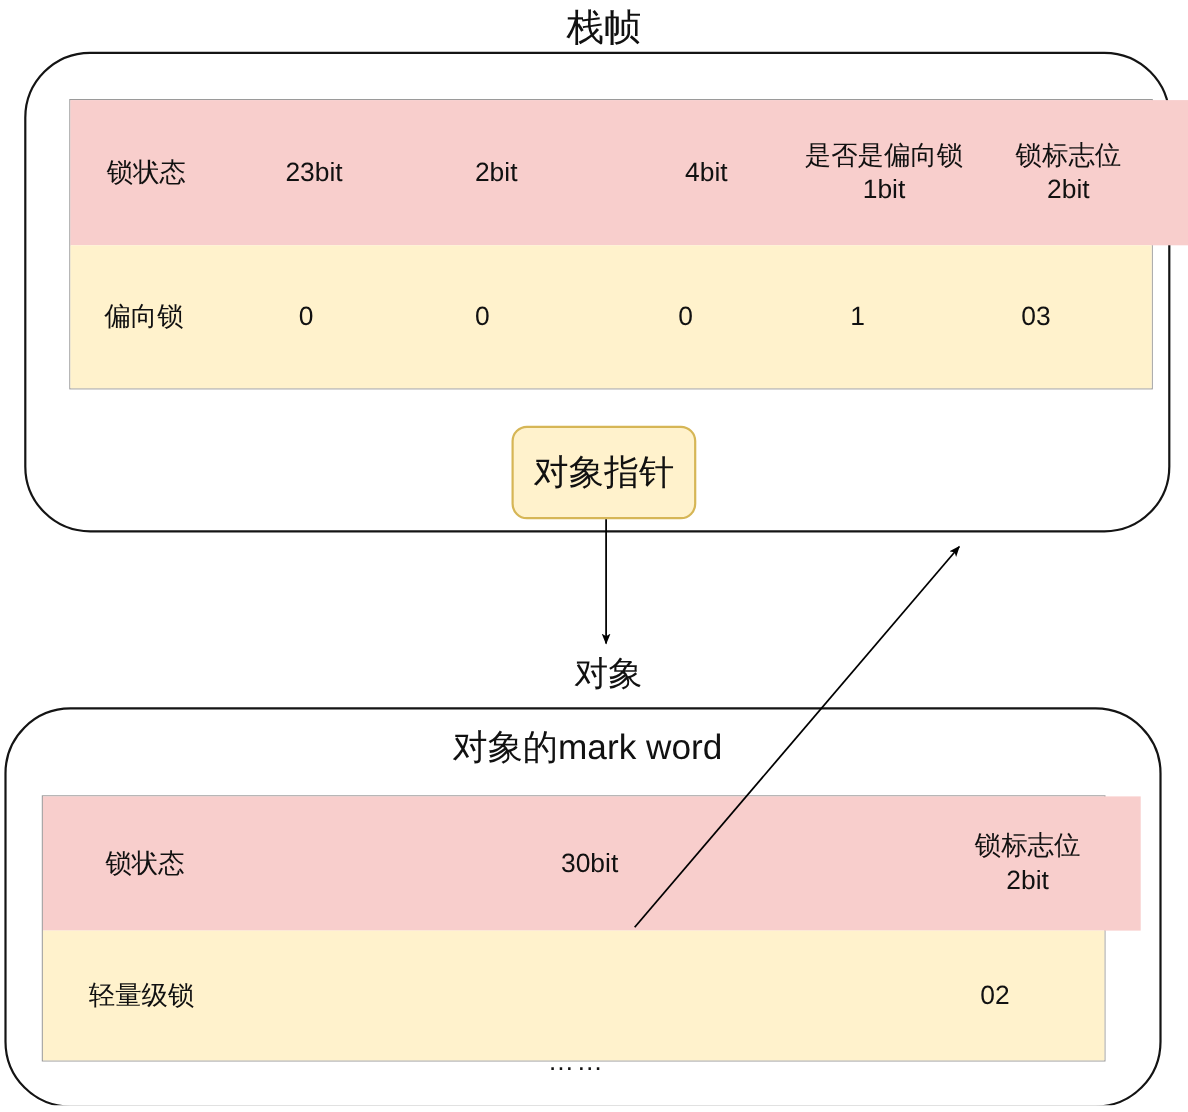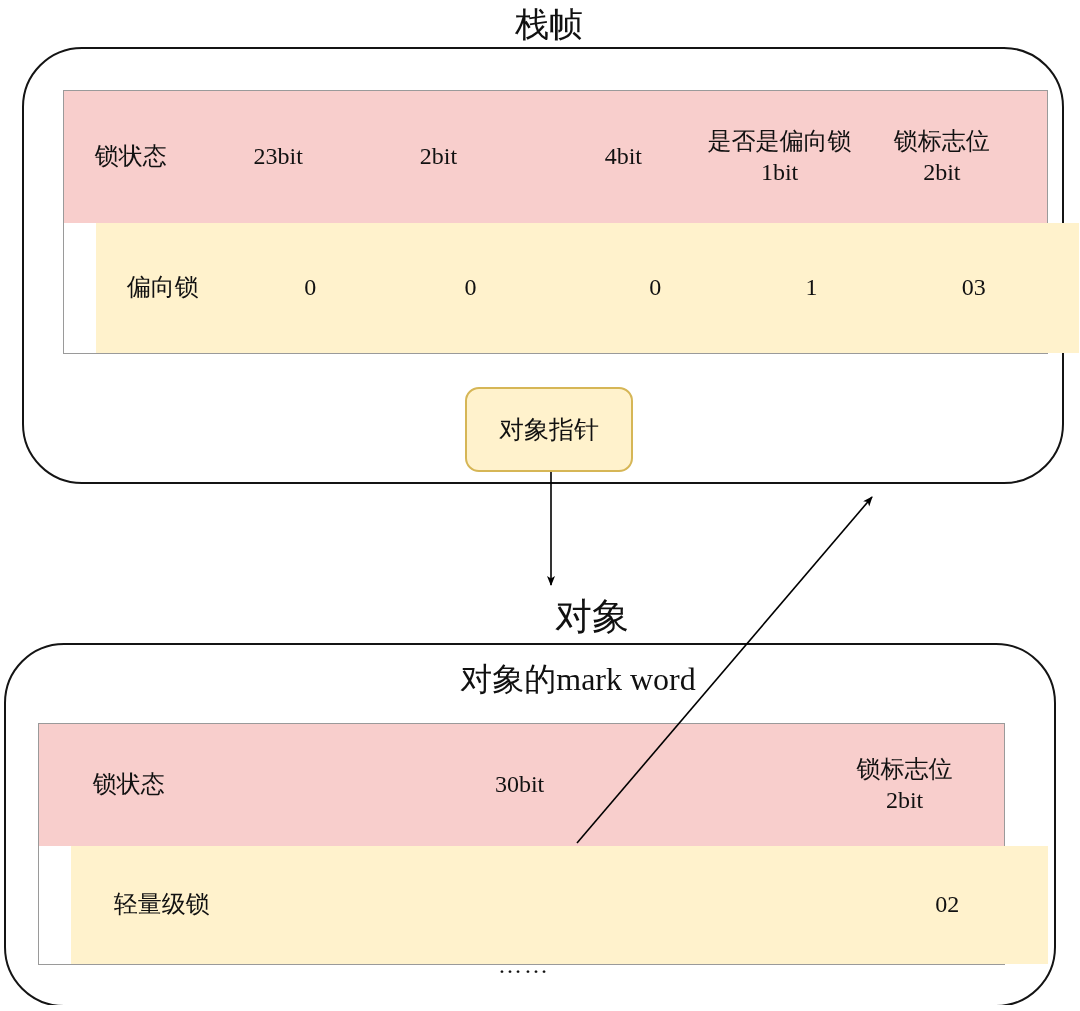--- a/index.html
+++ b/index.html
@@ -1,55 +1,55 @@
 <!DOCTYPE html>
 <html style="--pink: #f8cecc; --yellow: #fff2cc; --box-border: #d6b656;"><head>
 <meta charset="utf-8">
 <style>
   html,body { margin:0; padding:0; background:#ffffff; }
   .canvas {
     position:relative; width:1080px; height:1005px; background:#fff;
-    font-family:Liberation Serif, serif; color:#111;
+    font-family:Liberation Sans, sans-serif; color:#111;
     overflow:hidden;
   }
   .rounded {
     position:absolute; border:2px solid #141414; border-radius:60px;
     background:#fff; box-sizing:border-box;
   }
   .top-container    { left:22px;  top:47px;  width:1042px; height:437px; }
   .bottom-container { left:4px;   top:643px; width:1052px; height:364px; }
 
   .title { position:absolute; transform:translateX(-50%); white-space:nowrap; }
   .top-title    { left:549px; top:2px;   font-size:34px; }
-  .object-label { left:553px; top:592px; font-size:37px;margin-left:39px; }
-  .bottom-title { left:534px; top:658px; font-size:32px;margin-left:44px; }
+  .object-label { left:553px; top:592px; font-size:31px; }
+  .bottom-title { left:534px; top:658px; font-size:32px; }
 
   .tbl { position:absolute; border:1px solid #9a9a9a; box-sizing:border-box; }
   .top-tbl    { left:63px; top:90px;  width:985px; }
   .bottom-tbl { left:38px; top:723px; width:967px; }
   .tbl-row { position:relative; width:100%; }
-  .row-pink   { background:var(--pink,#f8cecc); }
-  .row-yellow { background:var(--yellow,#fff2cc);margin-left:32px; }
+  .row-pink   { background:var(--pink,#f8cecc);padding-left:33px; }
+  .row-yellow { background:var(--yellow,#fff2cc); }
   .top-tbl .row-pink     { height:132px; }
   .top-tbl .row-yellow   { height:130px; }
   .bottom-tbl .row-pink  { height:122px; }
-  .bottom-tbl .row-yellow{ height:118px;padding-left:12px; }
+  .bottom-tbl .row-yellow{ height:118px; }
 
   .cell {
     position:absolute; top:50%; transform:translate(-50%,-50%);
     font-size:24px; line-height:1.3; text-align:center;
     white-space:pre-line;
   }
 
   .pointer-box {
     position:absolute; left:465px; top:387px; width:168px; height:85px;
     box-sizing:border-box; border:2px solid var(--box-border,#d6b656);
     border-radius:14px; background:var(--yellow,#fff2cc);
     display:flex; align-items:center; justify-content:center;
-    font-size:25px;
+    font-size:32px;
   }
 
   .ellipsis {
     position:absolute; left:524px; top:952px; transform:translateX(-50%);
     font-size:24px; letter-spacing:2px;
   }
 
   .arrows { position:absolute; left:0; top:0; pointer-events:none; }
 </style>
 </head>

